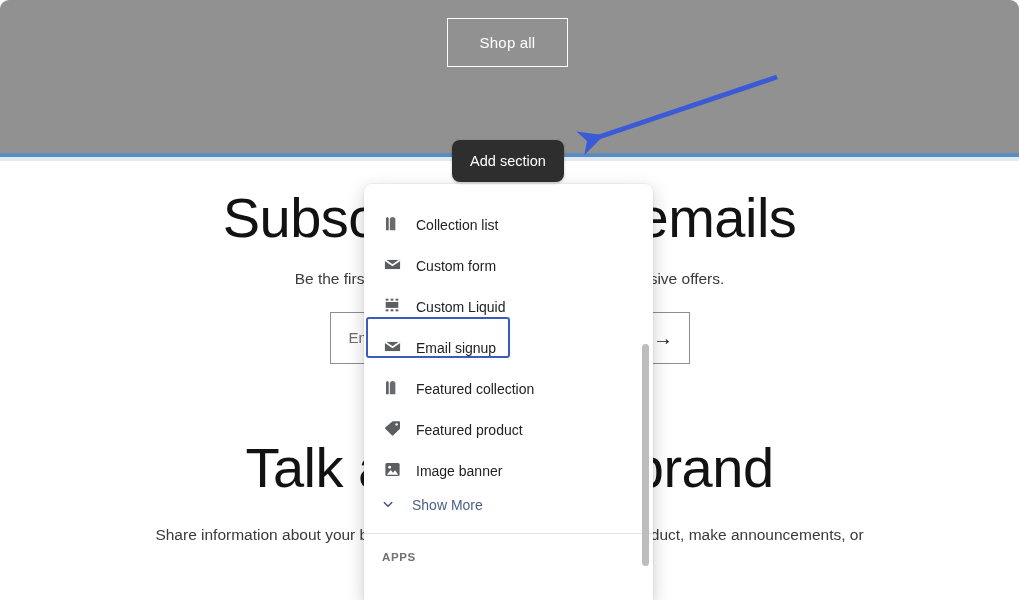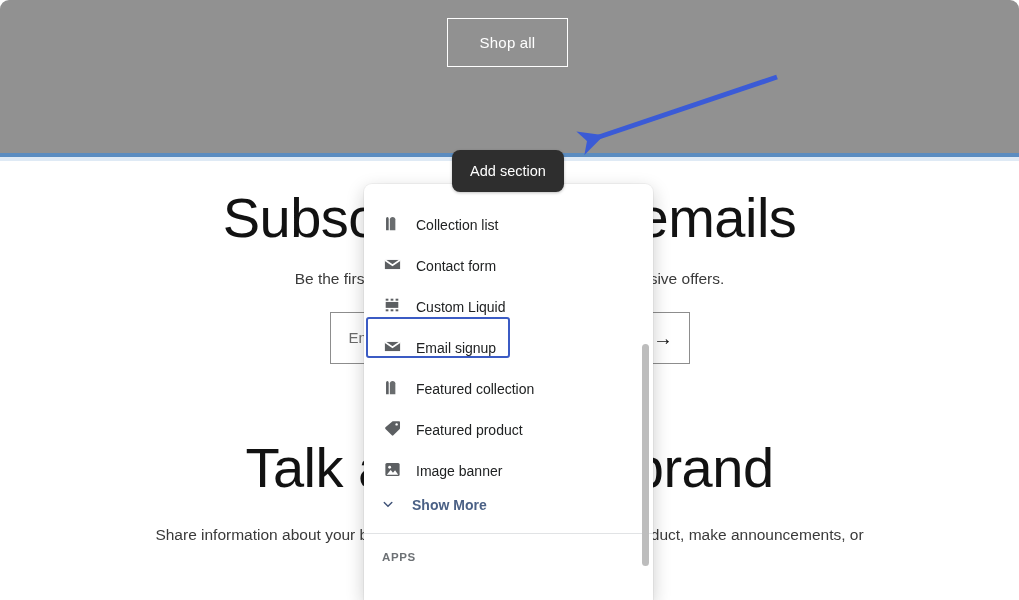--- a/index.html
+++ b/index.html
@@ -148,21 +148,21 @@
   .annot-arrow {
     position: absolute;
     left: 565px; top: 65px;
     width: 225px; height: 90px;
     pointer-events: none;
   }
 
   
   .add-section-pill {
     position: absolute;
-    left: 452px; top: 150px;
+    left: 452px; top: 140px;
     width: 112px; height: 42px;
     background: #2e2e2e;
     color: #ffffff;
     border: none;
     border-radius: 8px;
     font-size: 14.5px;
     display: flex;
     align-items: center;
     justify-content: center;
     cursor: pointer;
@@ -238,21 +238,20 @@
     width: 20px; height: 20px;
     margin-right: 14px;
     flex: 0 0 20px;
     display: flex; align-items: center; justify-content: center;
     color: #3f5277;
   }
   .show-more-label {
     font-size: 14px;
     color: #4a6085;
     font-family: "Liberation Sans", sans-serif;
-    font-weight: bold;
   }
 
   .picker-divider {
     height: 1px;
     background: #e1e3e5;
     margin: 8px 0 0 0;
   }
 
   .apps-heading {
     font-size: 11.5px;
@@ -342,21 +341,21 @@
             </span>
             <span class="item-label">Collection list</span>
           </div>
           <div class="section-item">
             <span class="item-icon">
               <svg width="19" height="19" viewBox="0 0 20 20" fill="#5c5f62">
                 <path d="M2 5.2h16v9.6H2z"></path>
                 <path d="M2 5.2l8 5.6 8-5.6" fill="none" stroke="#ffffff" stroke-width="1.8"></path>
               </svg>
             </span>
-            <span class="item-label">Contact form</span>
+            <span class="item-label">Custom form</span>
           </div>
           <div class="section-item">
             <span class="item-icon">
               <svg width="18" height="18" viewBox="0 0 20 20" fill="#5c5f62">
                 <rect x="3" y="3" width="3" height="2.2"></rect>
                 <rect x="8.5" y="3" width="3" height="2.2"></rect>
                 <rect x="14" y="3" width="3" height="2.2"></rect>
                 <rect x="3" y="6.6" width="14" height="6.6"></rect>
                 <rect x="3" y="14.8" width="3" height="2.2"></rect>
                 <rect x="8.5" y="14.8" width="3" height="2.2"></rect>

